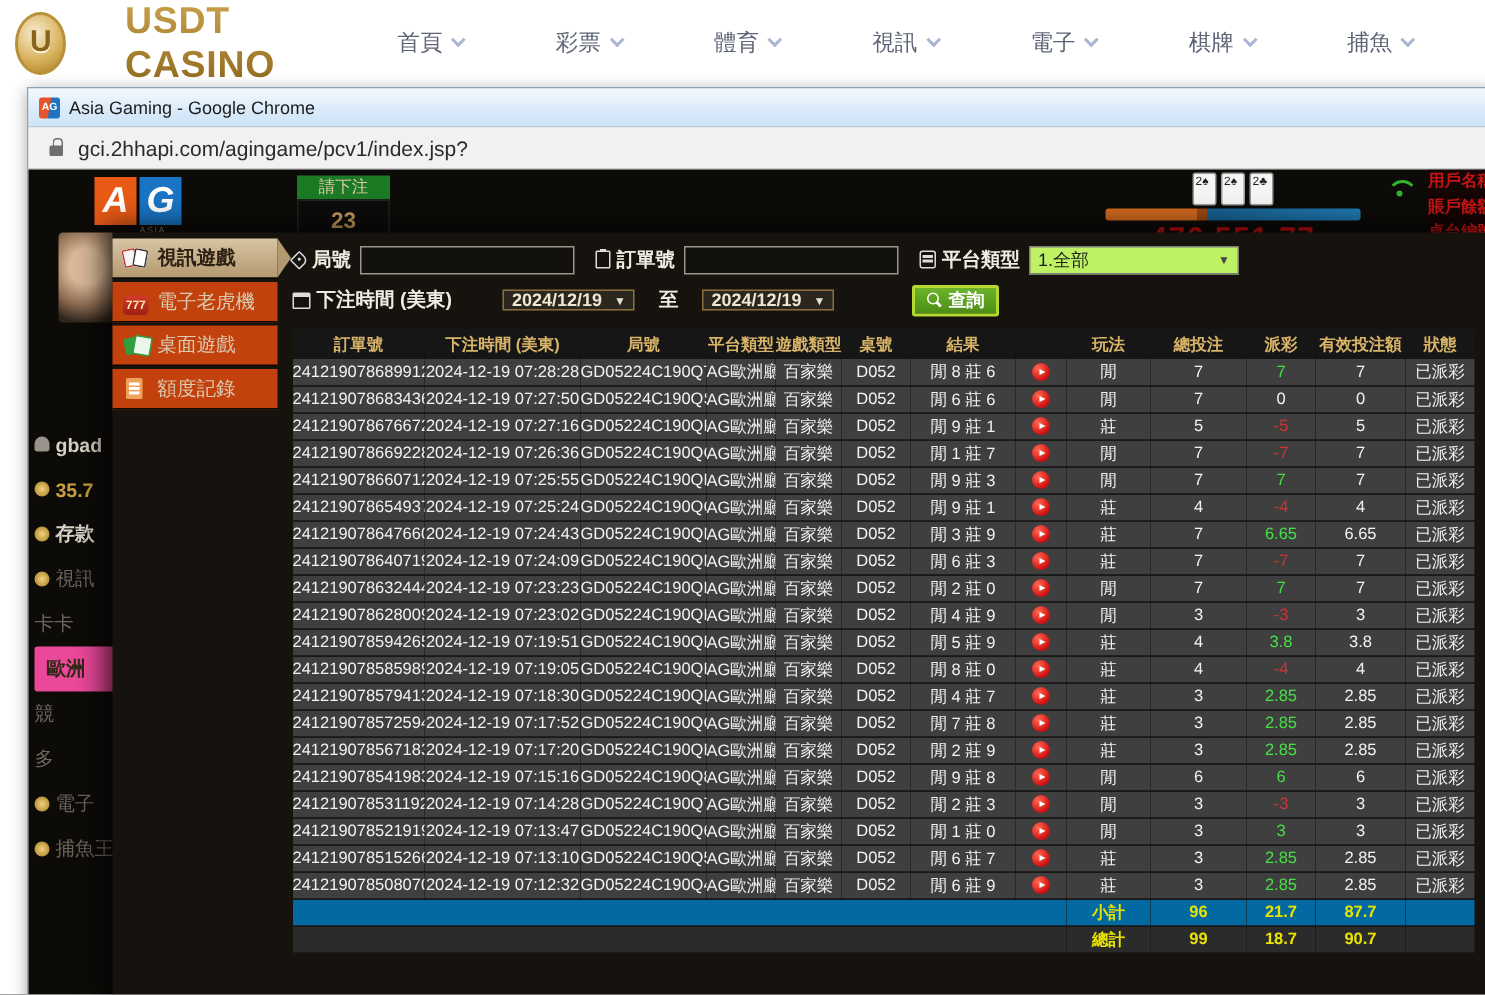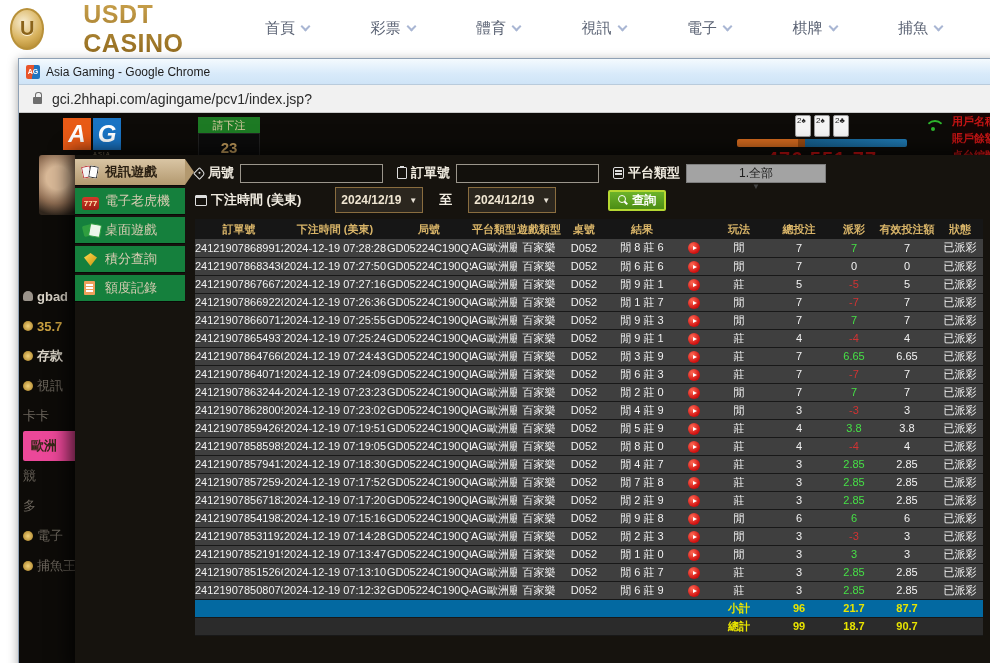--- a/index.html
+++ b/index.html
@@ -55,41 +55,41 @@
   .lm-item.gold { color:#c9a040; font-weight:bold; }
   .lm-item.white { color:#d8d2c6; font-weight:bold; }
   .lm-dot { width:10px; height:10px; border-radius:50%; background:radial-gradient(#f2d27c,#a3791f); flex:none; }
   .lm-user { width:10px; height:10px; background:#9a938a; border-radius:50% 50% 2px 2px; flex:none; }
 
   
   .panel { position:absolute; left:56px; top:42px; width:915px; height:520px; background:#16130e; box-shadow:-6px -4px 18px rgba(0,0,0,.75); }
   .panel-title { height:29px; background:#221f19; border-bottom:1px solid #050403; color:#f3ede2; font-size:15px; letter-spacing:3px; display:flex; align-items:center; padding-left:13px; }
   .panel-body { display:flex; }
   .sidebar { width:110px; flex:none; padding-top:2px; }
-  .side-item { position:relative; height:27px; margin:2px 0; background:#15803d; display:flex; align-items:center; gap:6px; padding-left:7px; color:#d8cbb2; font-size:13px; cursor:pointer; border-bottom:1px solid #0a0906; }
+  .side-item { position:relative; height:27px; margin:2px 0; background:#c2410c; display:flex; align-items:center; gap:6px; padding-left:7px; color:#d8cbb2; font-size:13px; cursor:pointer; border-bottom:1px solid #0a0906; }
   .side-item.active { background:linear-gradient(180deg,#d9c5a4,#b3996f); color:#2b2012; font-weight:bold; }
   .side-item.active::after { content:""; position:absolute; right:-9px; top:50%; transform:translateY(-50%); border-left:9px solid #b3996f; border-top:13px solid transparent; border-bottom:13px solid transparent; }
   .si { width:17px; height:16px; position:relative; flex:none; }
   .si-cards::before { content:""; position:absolute; left:0; top:2px; width:9px; height:12px; background:#f4f4f4; border-radius:1.5px; transform:rotate(-12deg); box-shadow:inset 0 0 0 1px #b33; }
   .si-cards::after { content:""; position:absolute; left:7px; top:2px; width:9px; height:12px; background:#fff; border-radius:1.5px; transform:rotate(10deg); box-shadow:inset 0 0 0 1px #333; }
   .si-slot { height:13px; top:2px; background:linear-gradient(#d33a2a,#9c1f14); border-radius:3px; }
   .si-slot::after { content:"777"; position:absolute; inset:0; color:#ffe9b0; font-size:8px; font-weight:bold; text-align:center; line-height:13px; }
   .si-table::before { content:""; position:absolute; left:1px; top:3px; width:10px; height:11px; background:#2f9e3f; border-radius:1.5px; transform:rotate(-14deg); }
   .si-table::after { content:""; position:absolute; left:7px; top:2px; width:10px; height:11px; background:#eaf6ea; border:1px solid #2f9e3f; border-radius:1.5px; transform:rotate(10deg); }
   .si-diamond::before { content:""; position:absolute; left:2px; top:2px; width:13px; height:13px; background:linear-gradient(135deg,#ffd94e,#c99410); clip-path:polygon(50% 0,100% 35%,50% 100%,0 35%); }
   .si-doc::before { content:""; position:absolute; left:2px; top:1px; width:11px; height:14px; background:#efa05c; border-radius:1px; }
   .si-doc::after { content:""; position:absolute; left:4px; top:4px; width:7px; height:1.5px; background:#fff; box-shadow:0 3px 0 #fff,0 6px 0 #fff; }
 
   .content { flex:1; padding:6px 5px 0 10px; }
   .filters-row { display:flex; align-items:center; height:24px; gap:6px; color:#f0ebe0; font-size:13px; font-weight:bold; }
   .f-label { display:flex; align-items:center; gap:4px; white-space:nowrap; }
   .f-input { width:143px; height:19px; background:#12100c; border:1px solid #9b968c; color:#ddd; font-size:12px; padding:0 4px; }
-  .sel-white { width:140px; height:19px; background:#a3a3a3; border:1px solid #7e7e7e; color:#1e1e1e; font-size:12px; font-weight:normal; display:flex; align-items:center; justify-content:space-between; padding:0 5px; cursor:pointer;flex-direction:column; }
+  .sel-white { width:140px; height:19px; background:#bef264; border:1px solid #7e7e7e; color:#1e1e1e; font-size:12px; font-weight:normal; display:flex; align-items:center; justify-content:space-between; padding:0 5px; cursor:pointer; }
   .sel-white .arr { font-size:8px; color:#444; }
-  .date-box { width:88px; height:26px; background:#2b261e; border:1px solid #8a6援d3f; border:1px solid #8a6d3f; color:#f0e6d2; font-size:12px; font-weight:bold; display:flex; align-items:center; justify-content:space-between; padding:0 5px; cursor:pointer; }
+  .date-box { width:88px; height:14px; background:#2b261e; border:1px solid #8a6援d3f; border:1px solid #8a6d3f; color:#f0e6d2; font-size:12px; font-weight:bold; display:flex; align-items:center; justify-content:space-between; padding:0 5px; cursor:pointer; }
   .date-box .arr { font-size:8px; color:#e8e2d6; }
   .btn-search { height:21px; display:flex; align-items:center; gap:4px; background:linear-gradient(180deg,#6cb32a,#4c8d15); border:2px solid #b6d832; border-radius:2px; color:#fff; font-size:12px; font-weight:bold; padding:0 8px; cursor:pointer; }
   .mag { width:10px; height:10px; position:relative; }
   .mag::before { content:""; position:absolute; left:0; top:0; width:6px; height:6px; border:1.5px solid #fff; border-radius:50%; }
   .mag::after { content:""; position:absolute; left:6px; top:6.5px; width:4px; height:1.5px; background:#fff; transform:rotate(45deg); }
   .icon-tag { width:9px; height:9px; border:1.5px solid #ddd; transform:rotate(45deg); border-radius:1px 4px 1px 1px; position:relative; }
   .icon-tag::before { content:""; position:absolute; width:2px; height:2px; border-radius:50%; background:#ddd; top:1.5px; left:1.5px; }
   .icon-clip { width:10px; height:12px; border:1.5px solid #ddd; border-radius:1px; position:relative; }
   .icon-clip::before { content:""; position:absolute; top:-2px; left:2px; width:4px; height:2px; background:#ddd; }
   .icon-db { width:11px; height:12px; position:relative; }
@@ -236,24 +236,20 @@
                 <span class="si si-cards"></span>
                 <span>視訊遊戲</span>
               </div>
               <div class="side-item">
                 <span class="si si-slot"></span>
                 <span>電子老虎機</span>
               </div>
               <div class="side-item">
                 <span class="si si-table"></span>
                 <span>桌面遊戲</span>
-              </div>
-              <div class="side-item">
-                <span class="si si-diamond"></span>
-                <span>積分查詢</span>
               </div>
               <div class="side-item">
                 <span class="si si-doc"></span>
                 <span>額度記錄</span>
               </div>
             </div>
           <div class="content">
 
             <div class="filters-row">
               <span class="f-label">

